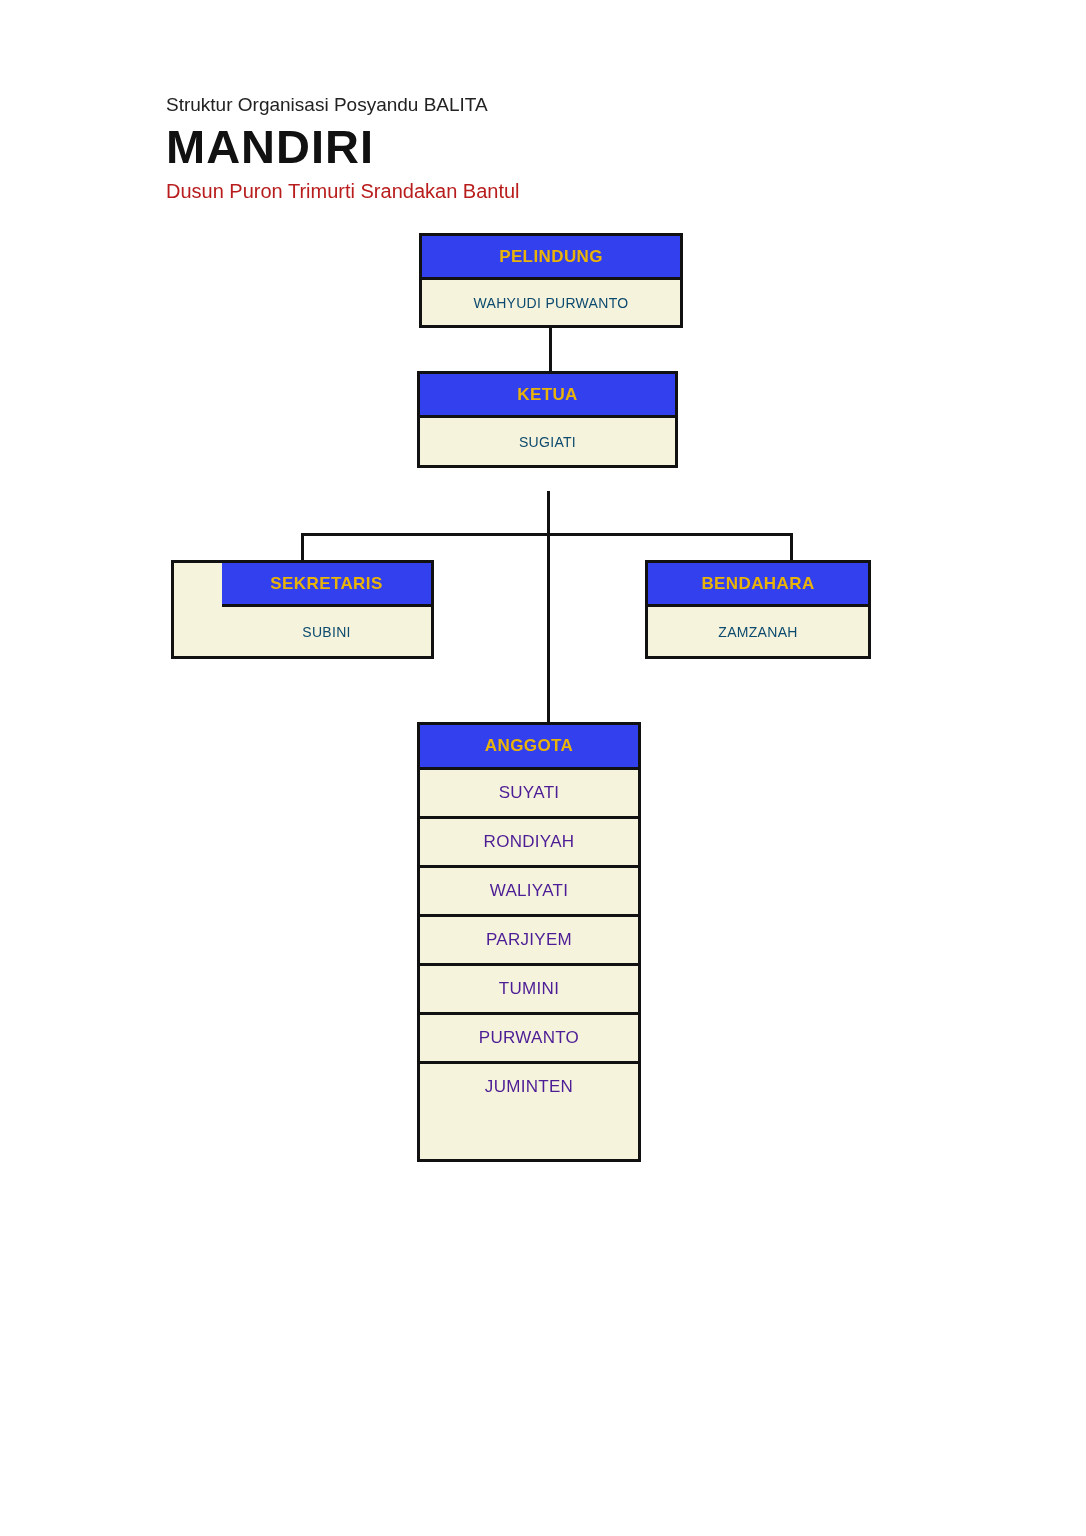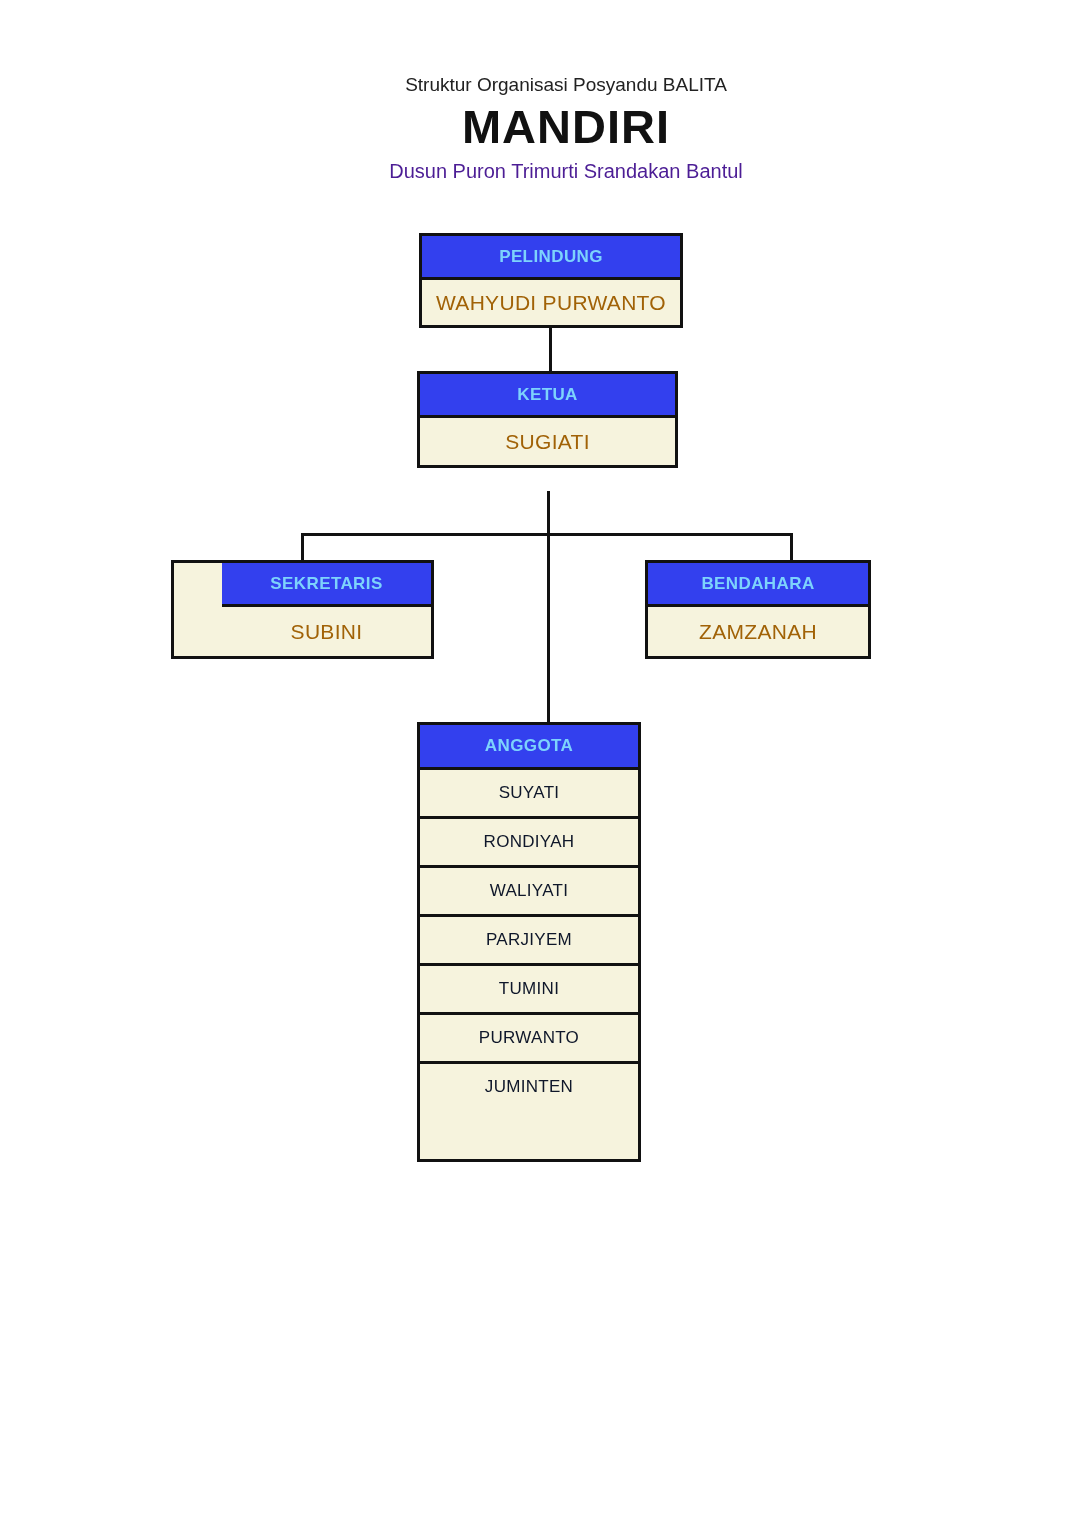--- a/index.html
+++ b/index.html
@@ -11,85 +11,85 @@
     position: relative;
     width: 1086px;
     height: 1536px;
     background: #ffffff;
     font-family: "Liberation Sans", sans-serif;
     overflow: hidden;
   }
   .title-block {
     position: absolute;
     left: 166px;
-    top: 72px;
+    top: 92px;
     width: 800px;
-    text-align: center;
+    text-align: left;
     color: #1c1c1c;
   }
   .supertitle {
     font-size: 19px;
     font-weight: 400;
     color: #222222;
     line-height: 26px;
   }
   .main-title {
     font-size: 47px;
     font-weight: 800;
     color: #111111;
     letter-spacing: 1px;
     line-height: 54px;
     margin-top: 2px;
   }
   .subtitle {
     font-size: 20px;
     font-weight: 400;
-    color: #4c1d95;
+    color: #b91c1c;
     line-height: 26px;
     margin-top: 4px;
   }
   .box {
     position: absolute;
     box-sizing: border-box;
     border: 3px solid #111111;
     background: #f6f3dd;
     display: flex;
     flex-direction: column;
   }
   .box-head {
     background: #3340ee;
     flex: 0 0 41px;
     display: flex;
     align-items: center;
     justify-content: center;
     font-weight: 700;
     font-size: 17px;
     letter-spacing: 0.4px;
-    color: #7dd3fc;
+    color: #eab308;
   }
   .box-body {
     flex: 1 1 auto;
     border-top: 3px solid #111111;
     display: flex;
     align-items: center;
     justify-content: center;
-    font-size: 21px;
+    font-size: 14px;
     font-weight: 400;
-    color: #a16207;
+    color: #0c4a6e;
     letter-spacing: 0.3px;
   }
   .box-row {
     flex: 0 0 46px;
     border-top: 3px solid #111111;
     display: flex;
     align-items: center;
     justify-content: center;
     font-size: 17px;
     font-weight: 400;
-    color: #0f172a;
+    color: #4c1d95;
     letter-spacing: 0.3px;
   }
   .anggota .box-head {
     flex: 0 0 42px;
   }
   .conn {
     position: absolute;
     background: #111111;
   }
 </style>

